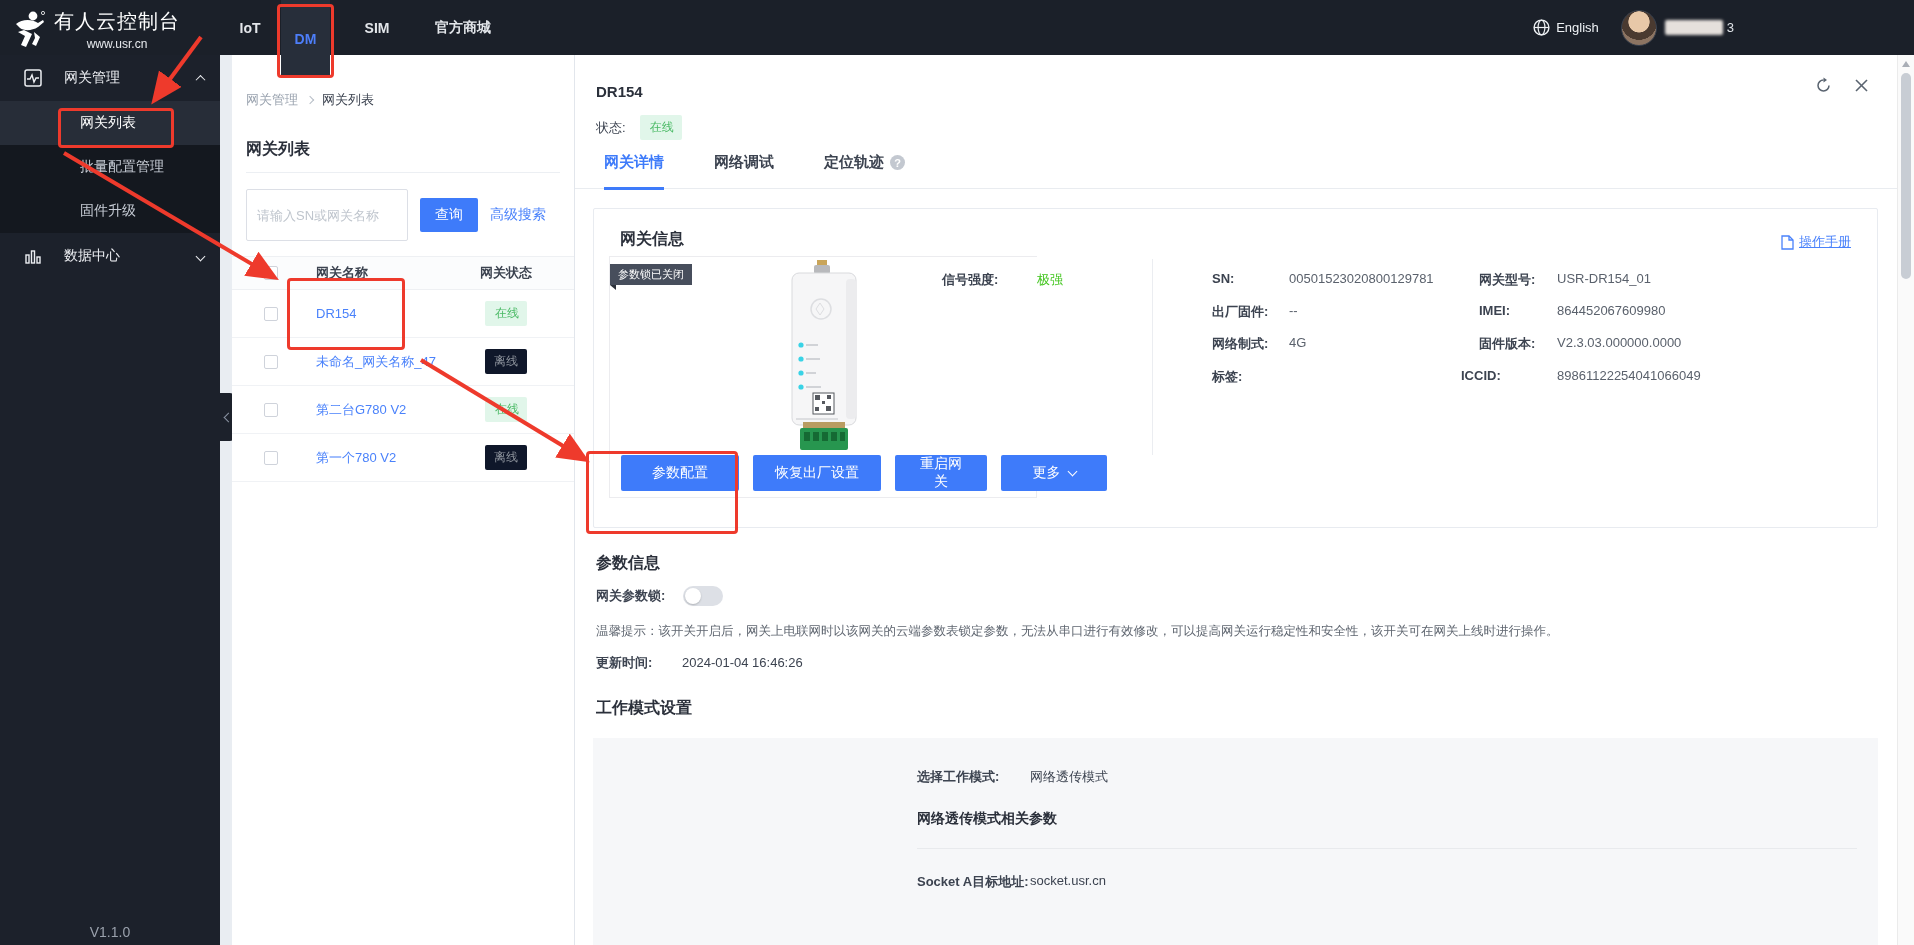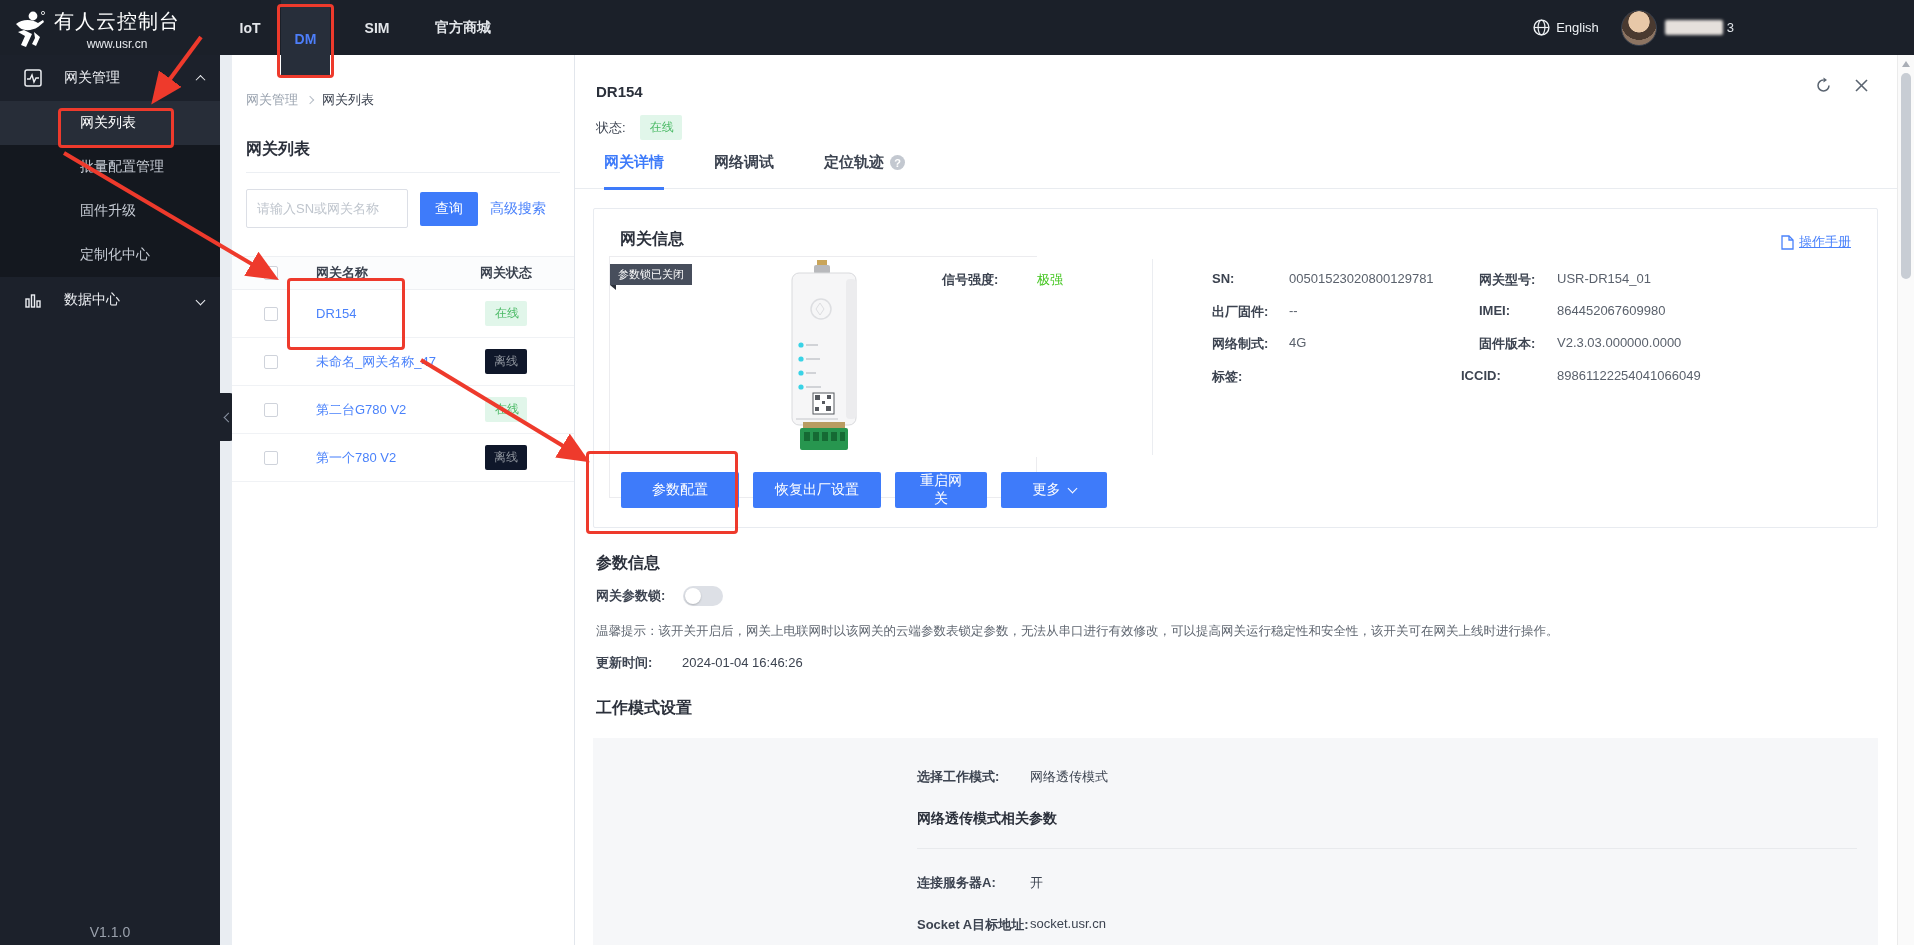--- a/index.html
+++ b/index.html
@@ -44,21 +44,21 @@
     border-radius:0 6px 6px 0; display:flex; align-items:center; justify-content:center; color:#8a93a3; cursor:pointer; }
 
   
   .mid-panel { position:absolute; left:232px; top:55px; width:342px; height:890px; background:#ffffff; z-index:5; }
   .breadcrumb { position:absolute; left:14px; top:36px; font-size:13px; color:#9aa3af; display:flex; align-items:center; }
   .breadcrumb .sep { width:6px; height:6px; border-right:1.5px solid #b6bdc6; border-bottom:1.5px solid #b6bdc6; transform:rotate(-45deg); margin:0 9px; }
   .breadcrumb .current { color:#3c4350; }
   .list-title { position:absolute; left:14px; top:84px; font-size:16px; font-weight:bold; color:#2b303b; }
   .title-divider { position:absolute; left:14px; right:14px; top:117px; height:1px; background:#eceff3; }
   .search-row { position:absolute; left:14px; top:134px; right:10px; display:flex; align-items:center; }
-  .search-input { width:162px; height:39px; border:1px solid #dcdfe6; border-radius:2px; padding:0 10px; font-size:13px; color:#333; outline:none; }
+  .search-input { width:162px; height:52px; border:1px solid #dcdfe6; border-radius:2px; padding:0 10px; font-size:13px; color:#333; outline:none; }
   .search-input::placeholder { color:#bfc5cd; }
   .btn-primary { height:34px; background:#3e7bfa; color:#fff; border:none; border-radius:2px; font-size:14px; cursor:pointer; }
   .search-btn { width:58px; margin-left:12px; }
   .adv-link { color:#4a82fb; font-size:14px; margin-left:12px; cursor:pointer; white-space:nowrap; }
   .gtable { position:absolute; left:0; right:0; top:201px; }
   .gt-head { height:34px; display:flex; align-items:center; border-top:1px solid #eef0f3; border-bottom:1px solid #eef0f3; background:#fbfcfd; font-size:13px; font-weight:bold; color:#3c4350; }
   .gt-row { height:48px; display:flex; align-items:center; border-bottom:1px solid #f0f2f5; font-size:13px; }
   .cb { width:14px; height:14px; border:1px solid #cfd3db; border-radius:2px; background:#fff; margin-left:32px; flex:none; cursor:pointer; }
   .col-name { margin-left:38px; width:160px; }
   .gname { color:#4a82fb; text-decoration:none; cursor:pointer; }
@@ -87,21 +87,21 @@
   .manual-link { position:absolute; right:26px; top:24px; display:flex; align-items:center; color:#4a82fb; font-size:13px; cursor:pointer; }
   .manual-link span { text-decoration:underline; margin-left:5px; }
   .img-box { position:absolute; left:15px; top:47px; width:428px; height:242px; border:1px solid #ececef; }
   .img-tag { position:absolute; left:0px; top:7px; background:#474e5c; color:#fff; font-size:11px; padding:3px 8px; z-index:2; }
   .img-tag::after { content:""; position:absolute; left:0; bottom:-5px; border-left:6px solid transparent; border-top:5px solid #2c313a; }
   .sig-label { position:absolute; left:348px; top:62px; font-size:13px; font-weight:bold; color:#3c4350; }
   .sig-value { position:absolute; left:443px; top:62px; font-size:13px; color:#44c620; }
   .v-div { position:absolute; left:558px; top:50px; bottom:72px; width:1px; background:#ebedf1; }
   .f-label { position:absolute; font-size:13px; font-weight:bold; color:#3c4350; white-space:nowrap; }
   .f-value { position:absolute; font-size:13px; color:#5a616c; white-space:nowrap; }
-  .btn-row { position:absolute; left:27px; top:263px; display:flex; }
+  .btn-row { position:absolute; left:27px; top:246px; display:flex; }
   .btn-row .btn-primary { height:36px; margin-right:14px; padding:0 22px; display:flex; align-items:center; justify-content:center; }
   .btn-more .chev { border-color:#fff; margin-left:8px; margin-top:-3px; }
 
   .sec-title { position:absolute; left:21px; font-size:16px; font-weight:bold; color:#2b303b; }
   .lock-row { position:absolute; left:21px; top:531px; display:flex; align-items:center; }
   .lock-label { font-size:13px; font-weight:bold; color:#3c4350; }
   .toggle { width:40px; height:20px; border-radius:10px; background:#dde0e6; margin-left:18px; position:relative; cursor:pointer; }
   .toggle .knob { position:absolute; left:2px; top:2px; width:16px; height:16px; border-radius:50%; background:#fff; box-shadow:0 1px 2px rgba(0,0,0,.2); }
   .tip-line { position:absolute; left:21px; top:568px; font-size:12.5px; color:#5f6670; }
   .update-row { position:absolute; left:21px; top:599px; font-size:13px; }
@@ -178,23 +178,20 @@
   </div>
   <div class="submenu">
     <div class="side-sub active">
       <span>网关列表</span>
     </div>
     <div class="side-sub">
       <span>批量配置管理</span>
     </div>
     <div class="side-sub">
       <span>固件升级</span>
-    </div>
-    <div class="side-sub">
-      <span>定制化中心</span>
     </div>
   </div>
   <div class="side-parent">
     <svg width="18" height="18" viewBox="0 0 18 18">
       <rect x="2" y="8" width="3" height="8" fill="none" stroke="#eceef2" stroke-width="1.4"></rect>
       <rect x="7.5" y="4" width="3" height="12" fill="none" stroke="#eceef2" stroke-width="1.4"></rect>
       <rect x="13" y="10" width="3" height="6" fill="none" stroke="#eceef2" stroke-width="1.4"></rect>
     </svg>
     <span class="txt">数据中心</span>
     <span class="chev down"></span>
@@ -377,24 +374,20 @@
 
   <div class="sec-title" style="top:643px">工作模式设置</div>
   <div class="wm-card">
     <div class="wm-inner">
       <div class="wm-row">
         <span class="lbl">选择工作模式:</span>
         <span class="val">网络透传模式</span>
       </div>
       <div class="wm-sub">网络透传模式相关参数</div>
       <div class="wm-div"></div>
-      <div class="wm-row r3">
-        <span class="lbl">连接服务器A:</span>
-        <span class="val">开</span>
-      </div>
       <div class="wm-row r4">
         <span class="lbl">Socket A目标地址:</span>
         <span class="val">socket.usr.cn</span>
       </div>
 
     </div>
   </div>
 </div>
 
 <div class="scrollbar">

